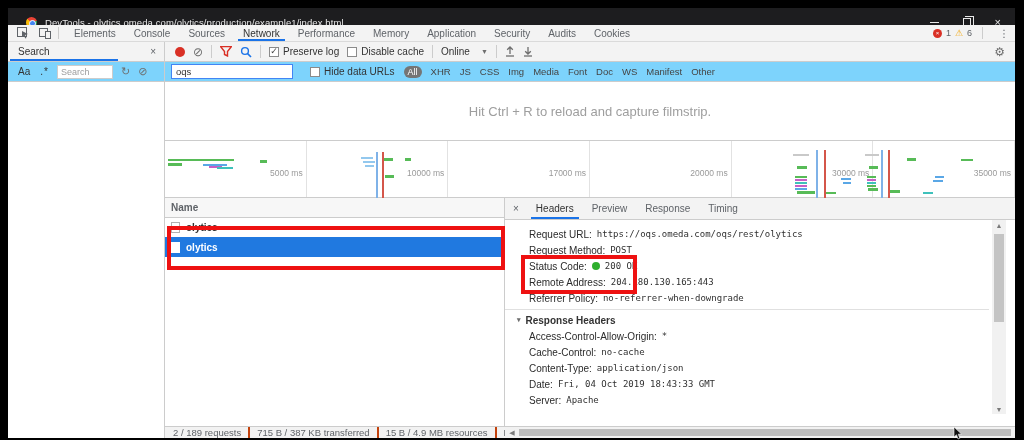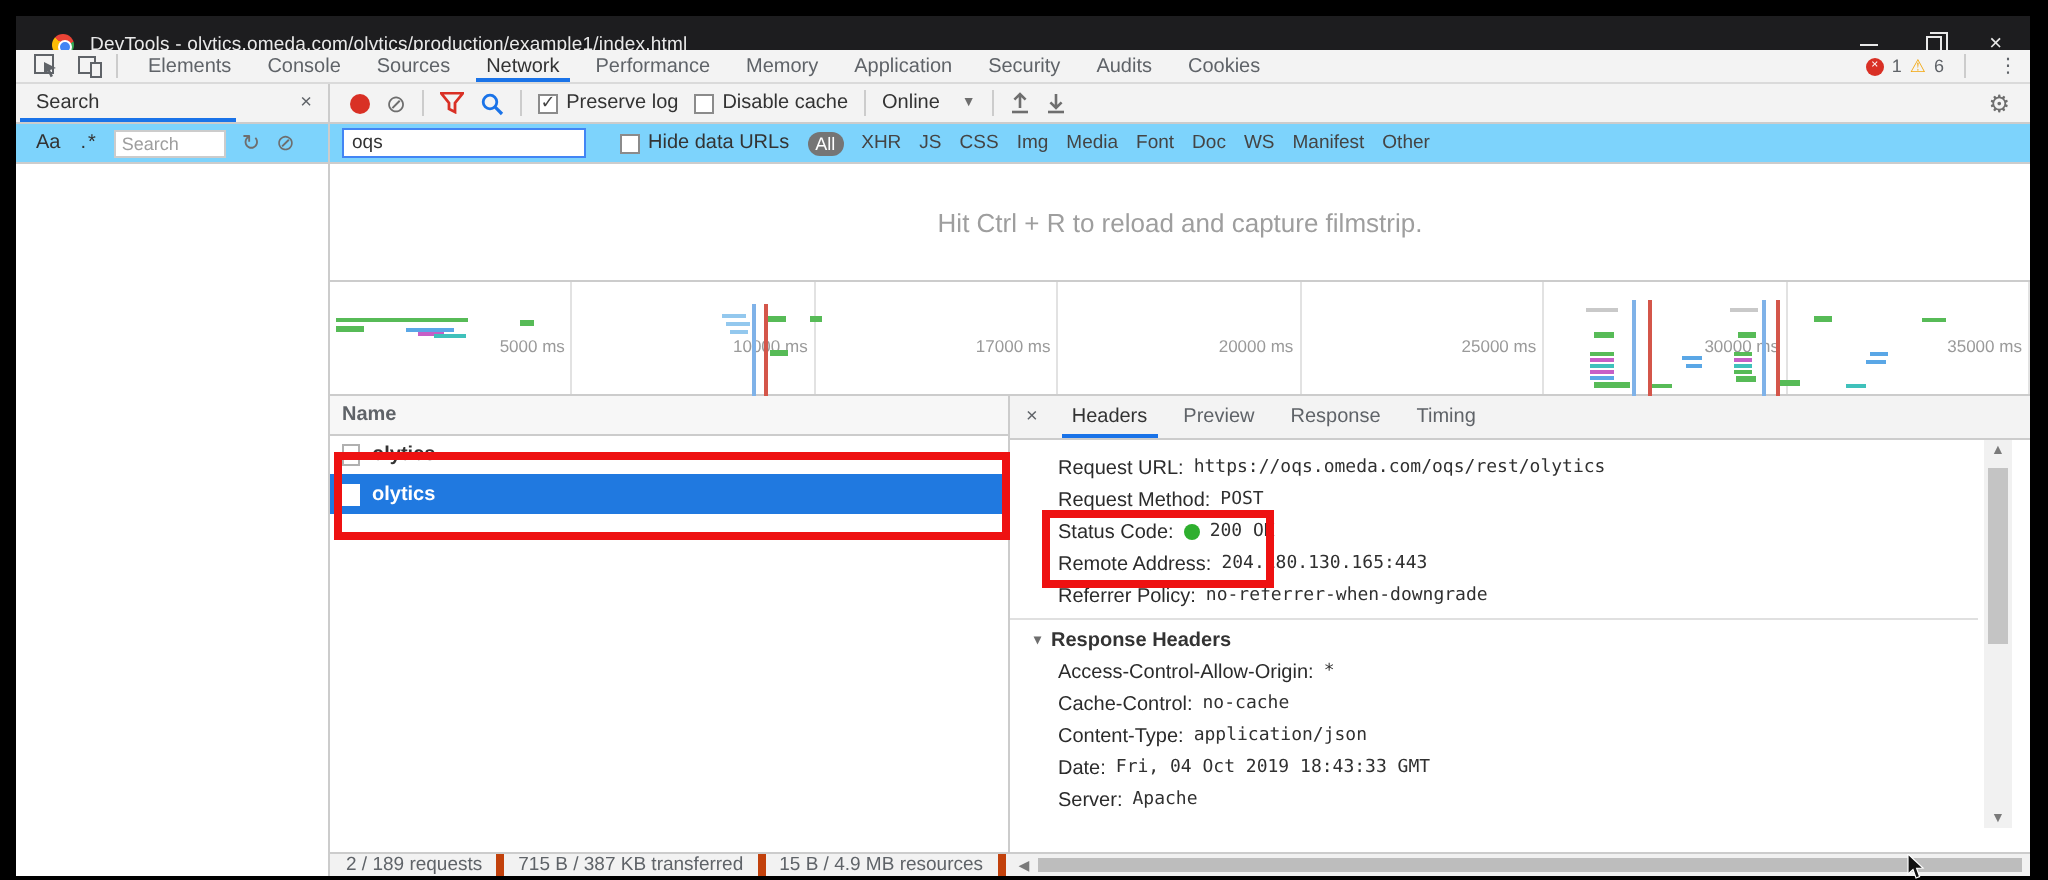--- a/index.html
+++ b/index.html
@@ -116,21 +116,21 @@
   .vscroll { position:absolute; right:9px; top:22px; bottom:12px; width:14px; background:#f1f1f1; }
   .vs-arrow { position:absolute; left:0; width:14px; height:10px; color:#7a7a7a; font-size:7px;
     display:flex; align-items:center; justify-content:center; }
   .vs-up { top:0; } .vs-down { bottom:0; }
   .vs-thumb { position:absolute; left:2px; top:14px; width:10px; height:88px; background:#c4c4c4; }
 
   .bottom-strip { position:absolute; left:0; top:344px; width:850px; height:12px; background:#f2f2f2;
     border-top:1px solid #ccc; display:flex; }
   .statusbar { width:340px; flex:0 0 340px; display:flex; align-items:center; overflow:hidden;
     color:#5f6368; font-size:9.5px; white-space:nowrap; }
-  .sb-item { padding:0 7px; border-right:4px solid #c2410c; }
+  .sb-item { padding:0 7px; border-right:2px solid #c2410c; }
   .sb-item:first-child { padding-left:8px; }
   .sb-item:last-child { border-right:none; }
   .hscroll { flex:1; position:relative; background:#f1f1f1; }
   .hs-arrow { position:absolute; left:2px; top:0; bottom:0; width:10px; color:#7a7a7a; font-size:7px;
     display:flex; align-items:center; justify-content:center; }
   .hs-thumb { position:absolute; left:14px; right:4px; top:2px; height:7px; background:#bdbdbd; }
 
   
   .red-box { position:absolute; border:4px solid #ee1111; pointer-events:none; }
   .red-box.box1 { left:159px; top:218px; width:338px; height:44px; }
@@ -272,23 +272,20 @@
           <span>5000 ms</span>
         </div>
       <div class="tseg">
           <span>10000 ms</span>
         </div>
       <div class="tseg">
           <span>17000 ms</span>
         </div>
       <div class="tseg">
           <span>20000 ms</span>
-        </div>
-      <div class="tseg">
-          <span>25000 ms</span>
         </div>
       <div class="tseg">
           <span>30000 ms</span>
         </div>
       <div class="tseg">
           <span>35000 ms</span>
         </div>
     </div>
     <div class="t-activity">
         <div class="mark" style="left: 3px; top: 19px; width: 66px; height: 2px; background: rgb(87, 187, 87);"></div>

